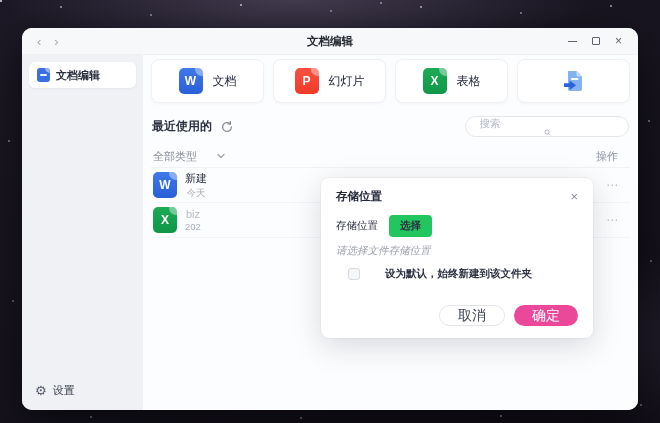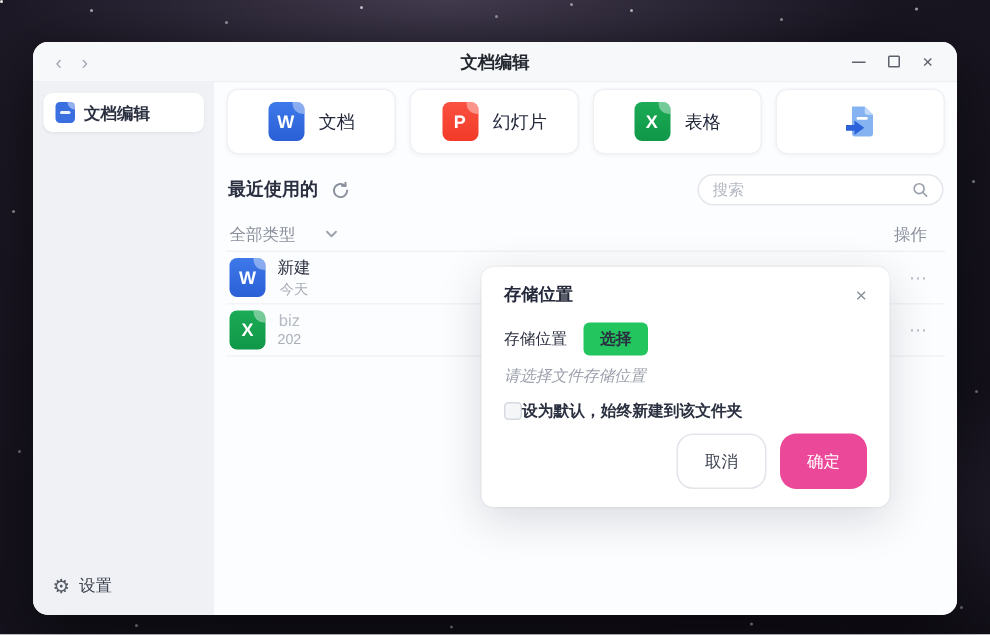--- a/index.html
+++ b/index.html
@@ -73,21 +73,21 @@
     background:rgba(255,255,255,.4); border-bottom-left-radius:7px; }
   .ic-blue  { background:linear-gradient(180deg,#3e79ea,#2a5fd6); }
   .ic-red   { background:linear-gradient(180deg,#fa5140,#f23a28); }
   .ic-green { background:linear-gradient(180deg,#1cab56,#0f9747); }
 
   
   .recent-header { display:flex; align-items:center; margin-top:13px; flex:none; padding:0 1px; }
   .recent-title { font-size:12px; font-weight:700; color:#2b3040; }
   .refresh-btn { margin-left:9px; display:flex; align-items:center; cursor:pointer; }
   .search-pill { margin-left:auto; width:164px; height:21px; background:#fff;
-    border:1px solid #e4e6ec; border-radius:11px; display:flex; align-items:center; padding:0 9px; }
+    border:1px solid #e4e6ec; border-radius:11px; display:flex; align-items:center; padding:0 9px;flex-direction:column; }
   .search-pill input { border:none; outline:none; flex:1; font-size:10.5px; color:#3c414d; min-width:0;
     font-family:inherit; background:transparent; }
   .search-pill input::placeholder { color:#b3b8c2; }
 
   
   .table-header { display:flex; align-items:center; height:23px; margin-top:8px; flex:none;
     font-size:11px; color:#8a8f9c; border-bottom:1px solid #f1f2f5; padding:0 2px; }
   .filter { display:flex; align-items:center; gap:20px; cursor:pointer; }
   .ops-col { margin-left:auto; padding-right:10px; }
 
@@ -105,25 +105,25 @@
     padding:11px 15px 12px; display:flex; flex-direction:column; z-index:10;justify-content:center; }
   .modal-head { display:flex; align-items:center; }
   .modal-title { font-size:11.5px; font-weight:700; color:#23283a; }
   .modal-close { margin-left:auto; color:#8a8f9a; font-size:13px; line-height:1; cursor:pointer; }
   .modal-desc { margin-top:11px; font-size:10px; color:#3c4250; white-space:nowrap; }
   .loc-row { margin-top:11px; display:flex; align-items:center; gap:11px; }
   .loc-label { font-size:10.5px; color:#2b3040; }
   .select-btn { background:#22c55e; border:none; border-radius:4px; padding:4px 11px;
     font-size:10.5px; color:#2b3040; font-family:inherit; cursor:pointer;font-weight:bold; }
   .hint { margin-top:7px; font-size:10.5px; color:#9ba0ac;font-style:italic; }
-  .check-row { margin-top:9px; display:flex; align-items:center; gap:0; }
+  .check-row { margin-top:9px; display:flex; align-items:center; gap:25px;margin-left:12px; }
   .checkbox { width:12px; height:12px; border:1px solid #d6d9e0; border-radius:3px; background:#f5f6f8; flex:none; cursor:pointer; }
   .check-label { font-size:10.5px; font-weight:700; color:#2b3040; }
   .modal-footer { margin-top:auto; display:flex; justify-content:flex-end; gap:9px; }
-  .btn { height:37px; border-radius:11px; font-size:11px; font-family:Liberation Serif, serif;
+  .btn { height:21px; border-radius:11px; font-size:14px; font-family:Liberation Serif, serif;
     display:flex; align-items:center; justify-content:center; padding:0 18px; cursor:pointer; }
   .btn-cancel { background:#fff; border:1px solid #e3e5eb; color:#3c4250; }
   .btn-confirm { background:#ec4899; border:none; color:#fff; }
 </style>
 </head>
 <body>
 
 <div class="desktop">
   <div class="stars"></div>
 

